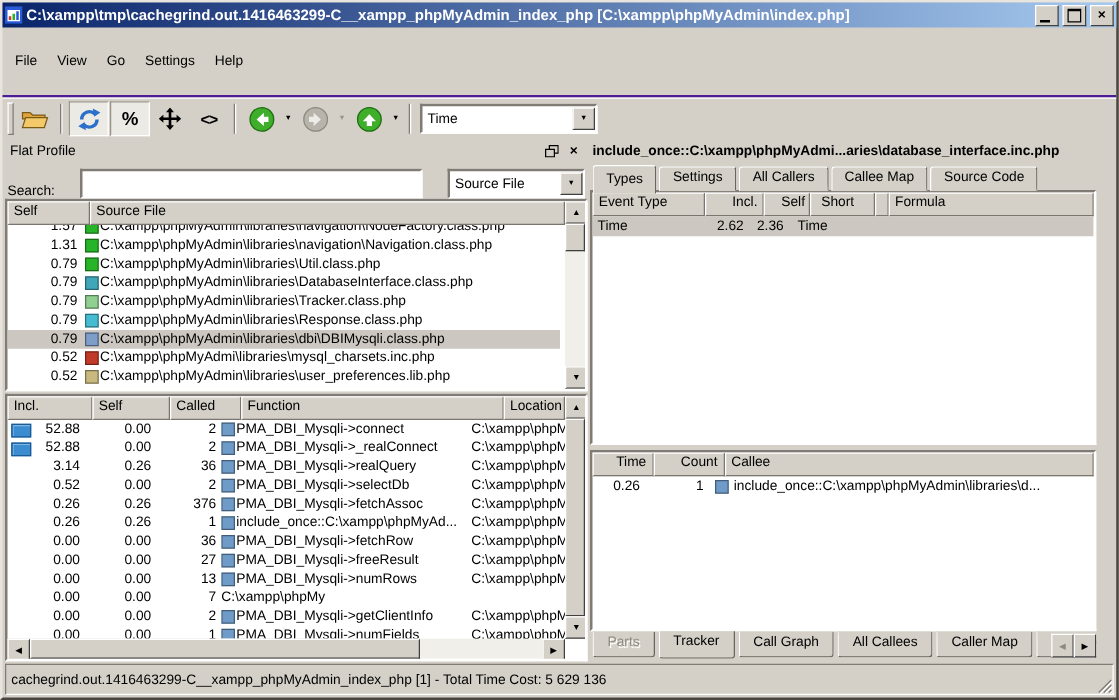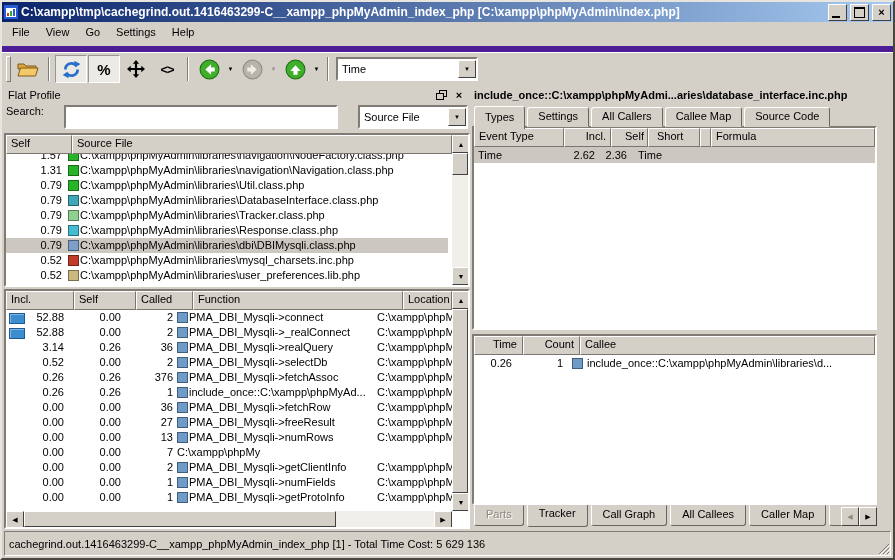--- a/index.html
+++ b/index.html
@@ -8,21 +8,21 @@
 
   
   .titlebar{height:20px;background:linear-gradient(to right,#0a246a,#a6caf0);display:flex;align-items:center;padding:0 2px;gap:3px;flex-shrink:0}
   .title-text{color:#fff;font-weight:bold;font-size:12px;flex:1;white-space:nowrap;overflow:hidden}
   .win-btn{width:17px;height:15px;background:#d4d0c8;border:1px solid;border-color:#fff #404040 #404040 #fff;display:flex;align-items:center;justify-content:center;position:relative}
   .win-btn .mini{position:absolute;bottom:2px;left:3px;width:8px;height:2px;background:#000}
   .win-btn .maxi{width:9px;height:8px;border:1px solid #000;border-top-width:2px}
   .win-btn.close-b{font-size:11px;font-weight:bold;line-height:10px}
 
   
-  .menubar{height:22px;display:flex;align-items:flex-start;padding:1px 2px;flex-shrink:0;border-bottom:6px solid #4c1d95}
+  .menubar{height:22px;display:flex;align-items:center;padding:16px 2px;flex-shrink:0;border-bottom:2px solid #4c1d95}
   .menu-item{padding:3px 8px}
 
   
   .toolbar{height:32px;display:flex;align-items:center;padding:0 3px;flex-shrink:0;border-top:1px solid #fff;gap:1px}
   .tgrip{width:3px;height:24px;border:1px solid;border-color:#fff #807c75 #807c75 #fff;margin:0 1px}
   .tsep{width:0;height:24px;border-left:1px solid #807c75;border-right:1px solid #fff;margin:0 4px}
   .tbtn{width:30px;height:26px;display:flex;align-items:center;justify-content:center}
   .tbtn.checked{background:#eceae5;border:1px solid;border-color:#9a968f #fff #fff #9a968f}
   .glyph-pct{font-size:15px;font-weight:bold}
   .glyph-ang{font-size:13px;font-weight:bold;letter-spacing:-1px}
@@ -34,21 +34,21 @@
 
   
   .main{flex:1;display:flex;padding:0 2px;gap:2px;min-height:0}
   .left-dock{width:466px;display:flex;flex-direction:column;flex-shrink:0}
   .right-panel{flex:1;display:flex;flex-direction:column;padding-right:14px;min-width:0}
 
   .dock-titlebar{height:20px;display:flex;align-items:center;padding:0 4px;gap:4px;flex-shrink:0}
   .dock-title{flex:1}
   .dock-ico{width:14px;height:14px;display:flex;align-items:center;justify-content:center;font-size:11px;font-weight:bold}
 
-  .search-row{height:28px;display:flex;align-items:flex-start;gap:20px;padding:0 2px;flex-shrink:0}
+  .search-row{height:28px;display:flex;align-items:flex-end;gap:20px;padding:0 2px;flex-shrink:0}
   .search-input{flex:1;height:20px;background:#fff;border:2px solid;border-color:#807c75 #fff #fff #807c75;outline:none;font-family:"Liberation Sans",sans-serif;font-size:11px;padding:0 3px}
   .combo2{width:106px;height:20px;background:#fff;border:2px solid;border-color:#807c75 #fff #fff #807c75;display:flex;align-items:center;flex-shrink:0}
 
   .frame{border:2px solid;border-color:#807c75 #fff #fff #807c75;background:#fff;position:relative;overflow:hidden}
   .src-frame{height:150px;flex-shrink:0;display:flex;flex-direction:column}
   .fn-frame{flex:1;margin-top:2px;display:flex;flex-direction:column}
 
   .hrow{display:flex;flex-shrink:0}
   .hcell{background:#d4d0c8;border:1px solid;border-color:#fff #7a766f #7a766f #fff;height:17px;line-height:15px;padding:0 4px;overflow:hidden;white-space:nowrap;flex-shrink:0}
   .tbody{flex:1;overflow:hidden;position:relative}
@@ -279,21 +279,21 @@
                 <span class="cell-self">0.79</span>
                 <span class="cell-file">
                   <span class="sq" style="background: rgb(125, 158, 200);"></span>
                   <span>C:\xampp\phpMyAdmin\libraries\dbi\DBIMysqli.class.php</span>
                 </span>
               </div>
               <div class="trow">
                 <span class="cell-self">0.52</span>
                 <span class="cell-file">
                   <span class="sq" style="background: rgb(194, 58, 40);"></span>
-                  <span>C:\xampp\phpMyAdmin\libraries\mysql_charsets.inc.php</span>
+                  <span>C:\xampp\phpMyAdmi\libraries\mysql_charsets.inc.php</span>
                 </span>
               </div>
               <div class="trow">
                 <span class="cell-self">0.52</span>
                 <span class="cell-file">
                   <span class="sq" style="background: rgb(201, 185, 126);"></span>
                   <span>C:\xampp\phpMyAdmin\libraries\user_preferences.lib.php</span>
                 </span>
               </div>
             </div>

